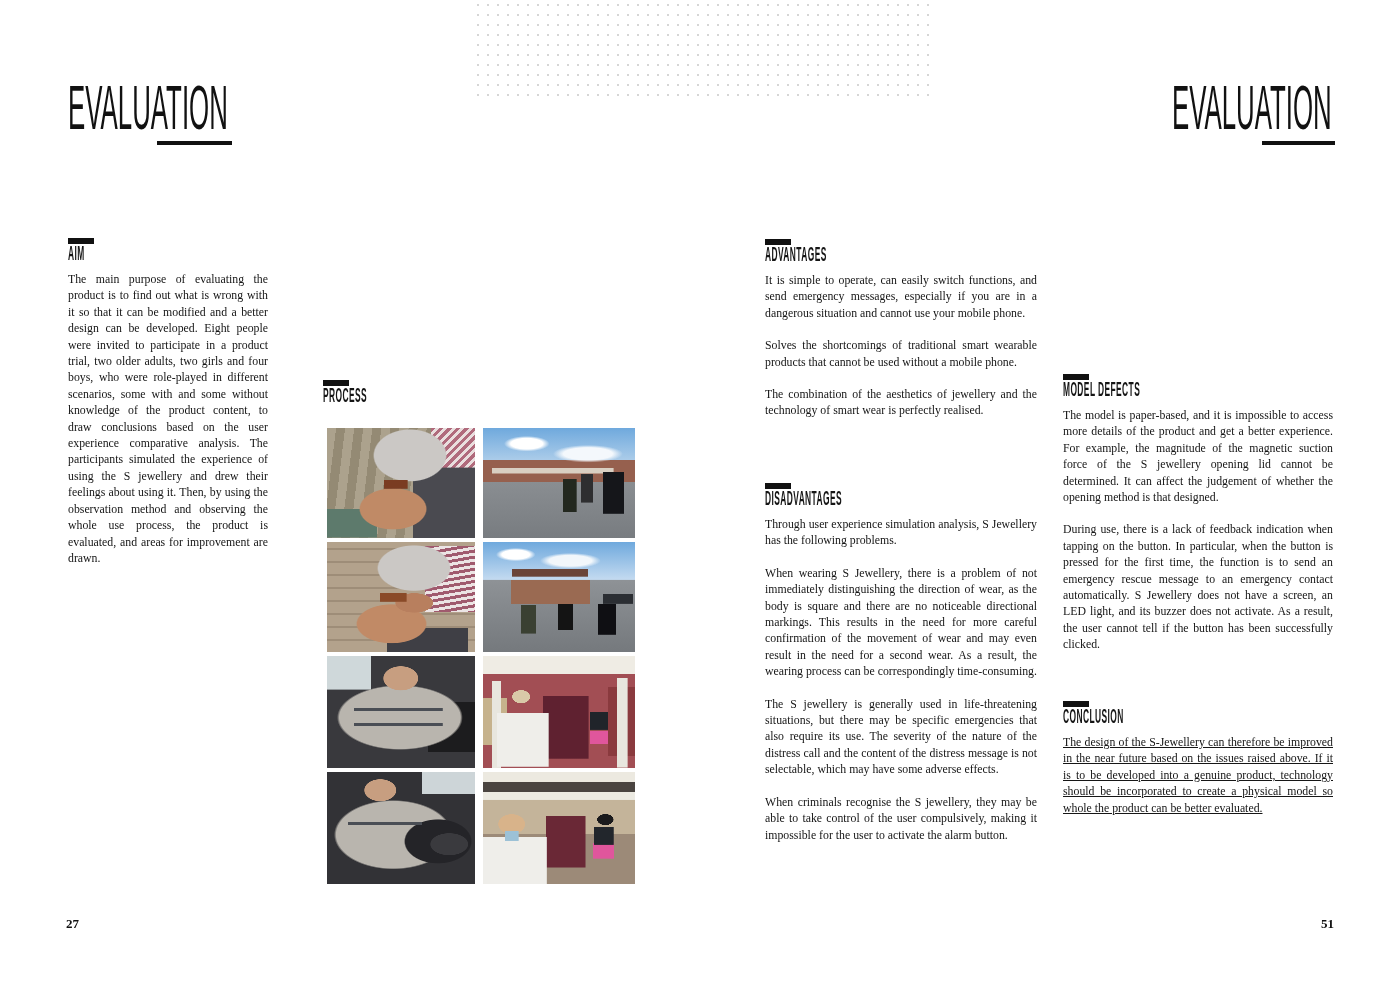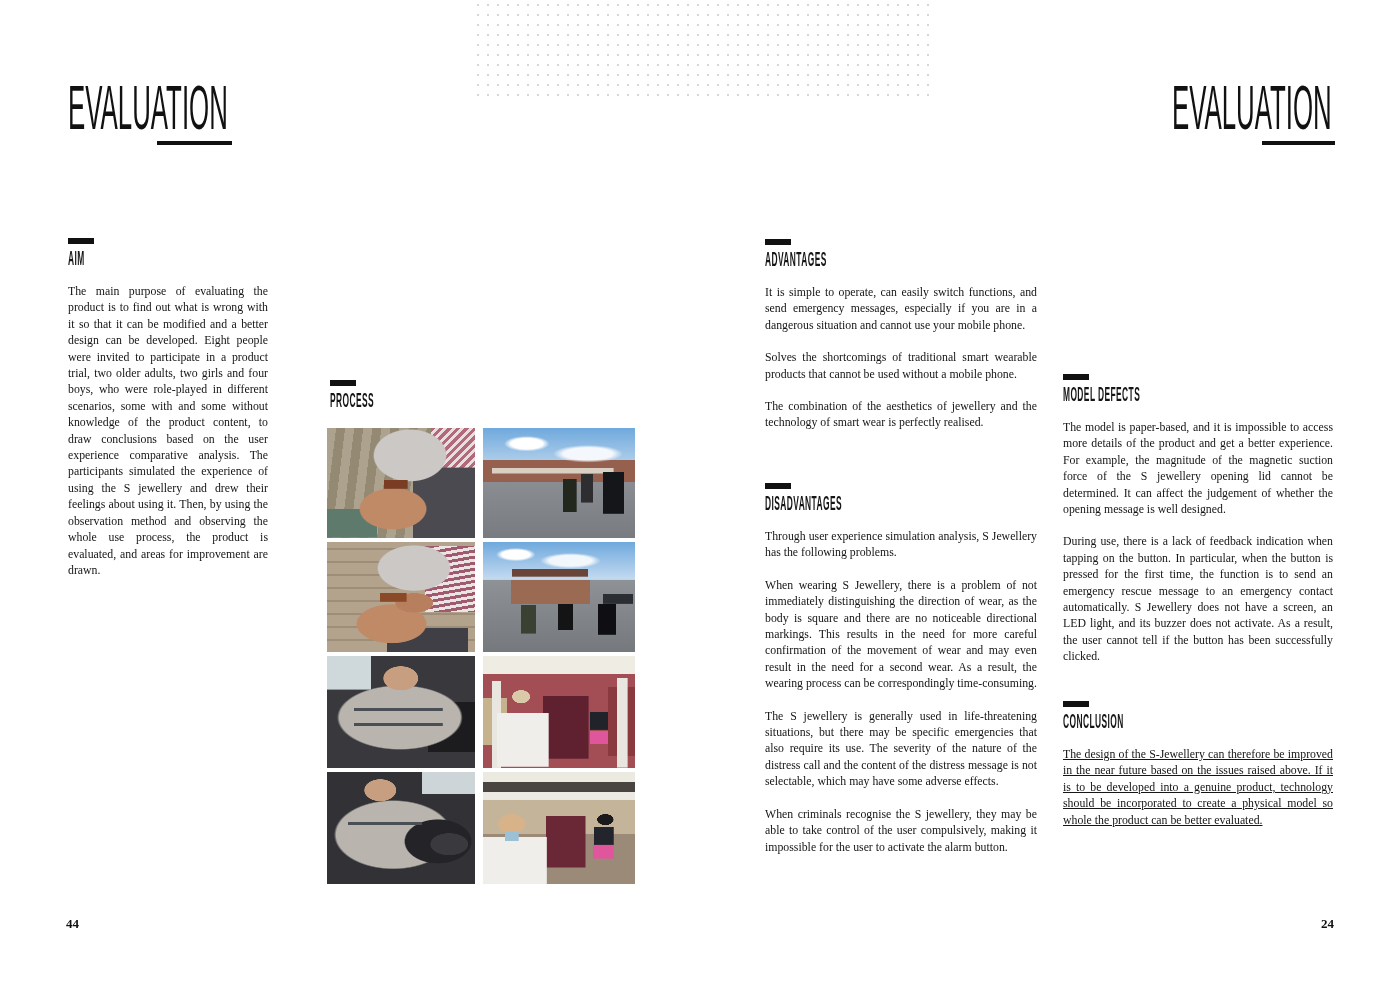--- a/index.html
+++ b/index.html
@@ -15,26 +15,26 @@
   .big-title{position:absolute;top:76px;font-family:"Liberation Sans",sans-serif;
              font-size:63px;line-height:1;font-weight:400;color:#111;white-space:nowrap;}
   .big-title .cond-b{display:inline-block;transform:scaleX(0.41);}
   .big-title.left{left:68px;} .big-title.left .cond-b{transform-origin:left top;}
   .big-title.right{right:68px;text-align:right;} .big-title.right .cond-b{transform-origin:right top;}
   .t-underline{position:absolute;height:4px;background:#111;}
 
   
   .sec{position:absolute;}
   .bar{width:26px;height:6px;background:#111;}
-  .sec-h{margin-top:5px;font-family:"Liberation Sans",sans-serif;font-size:20px;
+  .sec-h{font-family:"Liberation Sans",sans-serif;font-size:20px;
          font-weight:700;line-height:18px;color:#151515;white-space:nowrap;}
   .sec-h .cond-s{display:inline-block;transform:scaleX(0.42);transform-origin:left center;
                  letter-spacing:1px;}
   .sec p{margin:16px 0 0;font-size:11.8px;line-height:16.4px;text-align:justify;color:#141414;}
-  .sec p:first-of-type{margin-top:16px;}
+  .sec p:first-of-type{margin-top:9px;}
 
   
   .pnum{position:absolute;top:916px;font-size:13px;font-weight:700;color:#111;}
   .pnum.l{left:66px;} .pnum.r{left:1321px;}
 
   
   .pgrid{position:absolute;left:327px;top:428px;width:308px;
          display:grid;grid-template-columns:148px 152px;
          grid-template-rows:110px 110px 112px 112px;gap:4px 8px;}
   .ph{width:100%;height:100%;background-repeat:no-repeat;}
@@ -157,39 +157,39 @@
   <div class="t-underline" style="left:157px;top:141px;width:75px;"></div>
 
   <section class="sec" style="left:68px;top:238px;width:200px;">
     <div class="bar"></div>
     <div class="sec-h">
       <span class="cond-s">AIM</span>
     </div>
     <p>The main purpose of evaluating the product is to find out what is wrong with it so that it can be modified and a better design can be developed. Eight people were invited to participate in a product trial, two older adults, two girls and four boys, who were role-played in different scenarios, some with and some without knowledge of the product content, to draw conclusions based on the user experience comparative analysis. The participants simulated the experience of using the S jewellery and drew their feelings about using it. Then, by using the observation method and observing the whole use process, the product is evaluated, and areas for improvement are drawn.</p>
   </section>
 
-  <section class="sec" style="left:330px;top:380px;width:200px;">
+  <section class="sec" style="left:323px;top:380px;width:200px;">
     <div class="bar"></div>
     <div class="sec-h">
       <span class="cond-s">PROCESS</span>
     </div>
   </section>
 
   <div class="pgrid">
     <div class="ph ph1" title="Close-up of a wrist wearing the S jewellery bracelet while seated on a wooden bench"></div>
     <div class="ph ph2" title="Street scene: three people role-playing a confrontation outside suburban houses"></div>
     <div class="ph ph3" title="Close-up of hands adjusting the S jewellery bracelet over brick paving"></div>
     <div class="ph ph4" title="Street scene: three people walking past semi-detached houses"></div>
     <div class="ph ph5" title="Older adult seated in a car wearing the S jewellery"></div>
     <div class="ph ph6" title="Person in white pointing at a red front door while a girl stands on the doorstep"></div>
     <div class="ph ph7" title="Older adult in a car pressing the S jewellery on his wrist"></div>
     <div class="ph ph8" title="Two people with face masks by a red front door, girl in a pink skirt"></div>
   </div>
 
-  <div class="pnum l">44</div>
+  <div class="pnum l">27</div>
 
   <div class="big-title right">
     <span class="cond-b">EVALUATION</span>
   </div>
   <div class="t-underline" style="left:1262px;top:141px;width:73px;"></div>
 
   <section class="sec" style="left:765px;top:483px;width:272px;">
     <div class="bar"></div>
     <div class="sec-h">
       <span class="cond-s">DISADVANTAGES</span>
@@ -208,27 +208,27 @@
     <p>It is simple to operate, can easily switch functions, and send emergency messages, especially if you are in a dangerous situation and cannot use your mobile phone.</p>
     <p>Solves the shortcomings of traditional smart wearable products that cannot be used without a mobile phone.</p>
     <p>The combination of the aesthetics of jewellery and the technology of smart wear is perfectly realised.</p>
   </section>
 
   <section class="sec" style="left:1063px;top:374px;width:270px;">
     <div class="bar"></div>
     <div class="sec-h">
       <span class="cond-s">MODEL DEFECTS</span>
     </div>
-    <p>The model is paper-based, and it is impossible to access more details of the product and get a better experience. For example, the magnitude of the magnetic suction force of the S jewellery opening lid cannot be determined. It can affect the judgement of whether the opening message is well designed.</p>
+    <p>The model is paper-based, and it is impossible to access more details of the product and get a better experience. For example, the magnitude of the magnetic suction force of the S jewellery opening lid cannot be determined. It can affect the judgement of whether the opening method is that designed.</p>
     <p>During use, there is a lack of feedback indication when tapping on the button. In particular, when the button is pressed for the first time, the function is to send an emergency rescue message to an emergency contact automatically. S Jewellery does not have a screen, an LED light, and its buzzer does not activate. As a result, the user cannot tell if the button has been successfully clicked.</p>
   </section>
 
   <section class="sec" style="left:1063px;top:701px;width:270px;text-decoration:underline;">
     <div class="bar"></div>
     <div class="sec-h">
       <span class="cond-s">CONCLUSION</span>
     </div>
     <p>The design of the S-Jewellery can therefore be improved in the near future based on the issues raised above. If it is to be developed into a genuine product, technology should be incorporated to create a physical model so whole the product can be better evaluated.</p>
   </section>
 
-  <div class="pnum r">24</div>
+  <div class="pnum r">51</div>
 
 </div>
 
 </body></html>

